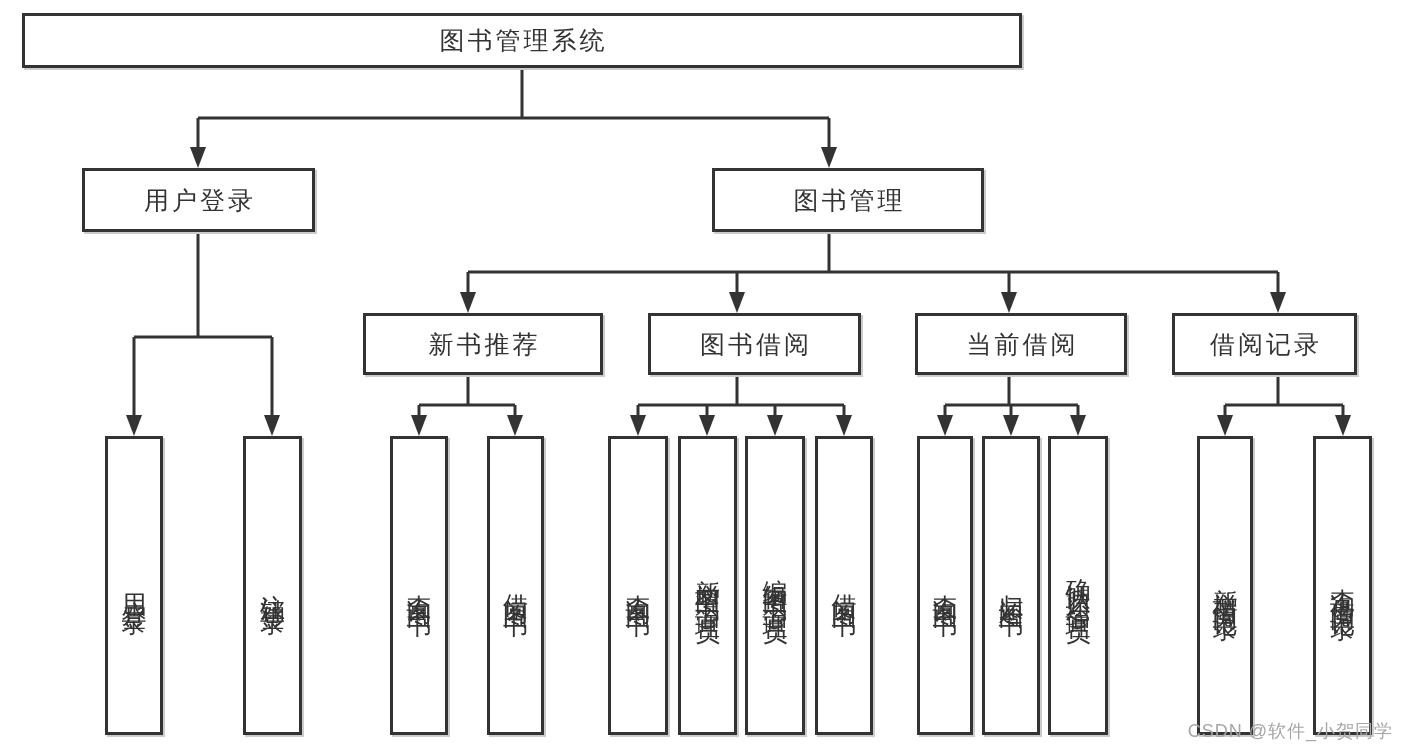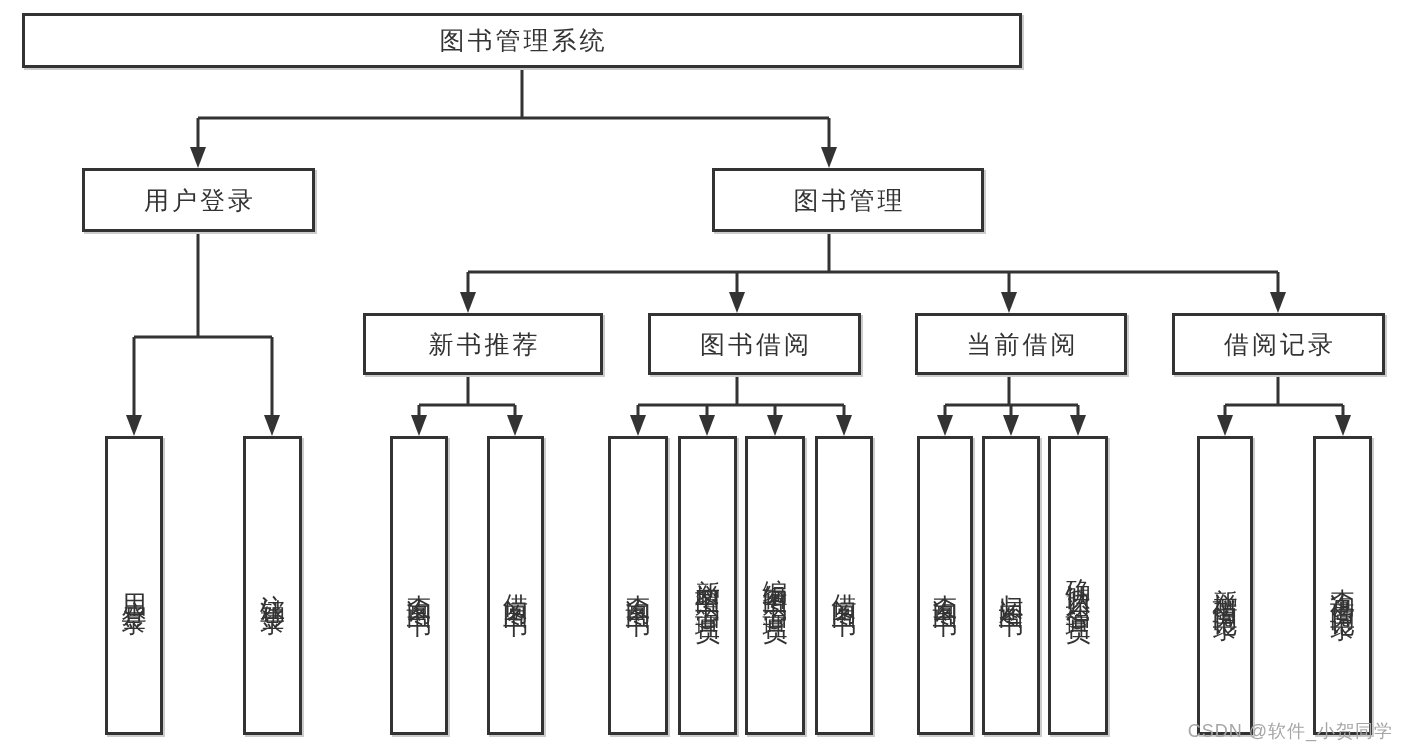--- a/index.html
+++ b/index.html
@@ -92,21 +92,21 @@
   </svg>
 
   <div class="box hbox" style="left:22px;top:13px;width:1000px;height:55px;font-family:Liberation Mono, monospace;">图书管理系统</div>
 
   <div class="box hbox" style="left:82px;top:168px;width:233px;height:64px;">用户登录</div>
   <div class="box hbox" style="left:712px;top:168px;width:272px;height:64px;">图书管理</div>
 
   <div class="box hbox" style="left:363px;top:313px;width:240px;height:62px;">新书推荐</div>
   <div class="box hbox" style="left:630px;top:313px;width:213px;height:62px;margin-left:18px;">图书借阅</div>
   <div class="box hbox" style="left:903px;top:313px;width:212px;height:62px;margin-left:12px;">当前借阅</div>
-  <div class="box hbox" style="left:1172px;top:313px;width:213px;height:62px;">借阅记录</div>
+  <div class="box hbox" style="left:1172px;top:313px;width:185px;height:62px;">借阅记录</div>
 
   <div class="box vbox" style="left:105px;width:58px;">用户登录</div>
   <div class="box vbox" style="left:243px;width:59px;">注销登录</div>
 
   <div class="box vbox" style="left:390px;width:58px;">查询图书</div>
   <div class="box vbox" style="left:487px;width:57px;">借阅图书</div>
 
   <div class="box vbox" style="left:608px;width:60px;">查询图书</div>
   <div class="box vbox" style="left:678px;width:59px;">新增图书（管理员）</div>
   <div class="box vbox" style="left:745px;width:60px;">编辑图书（管理员）</div>

